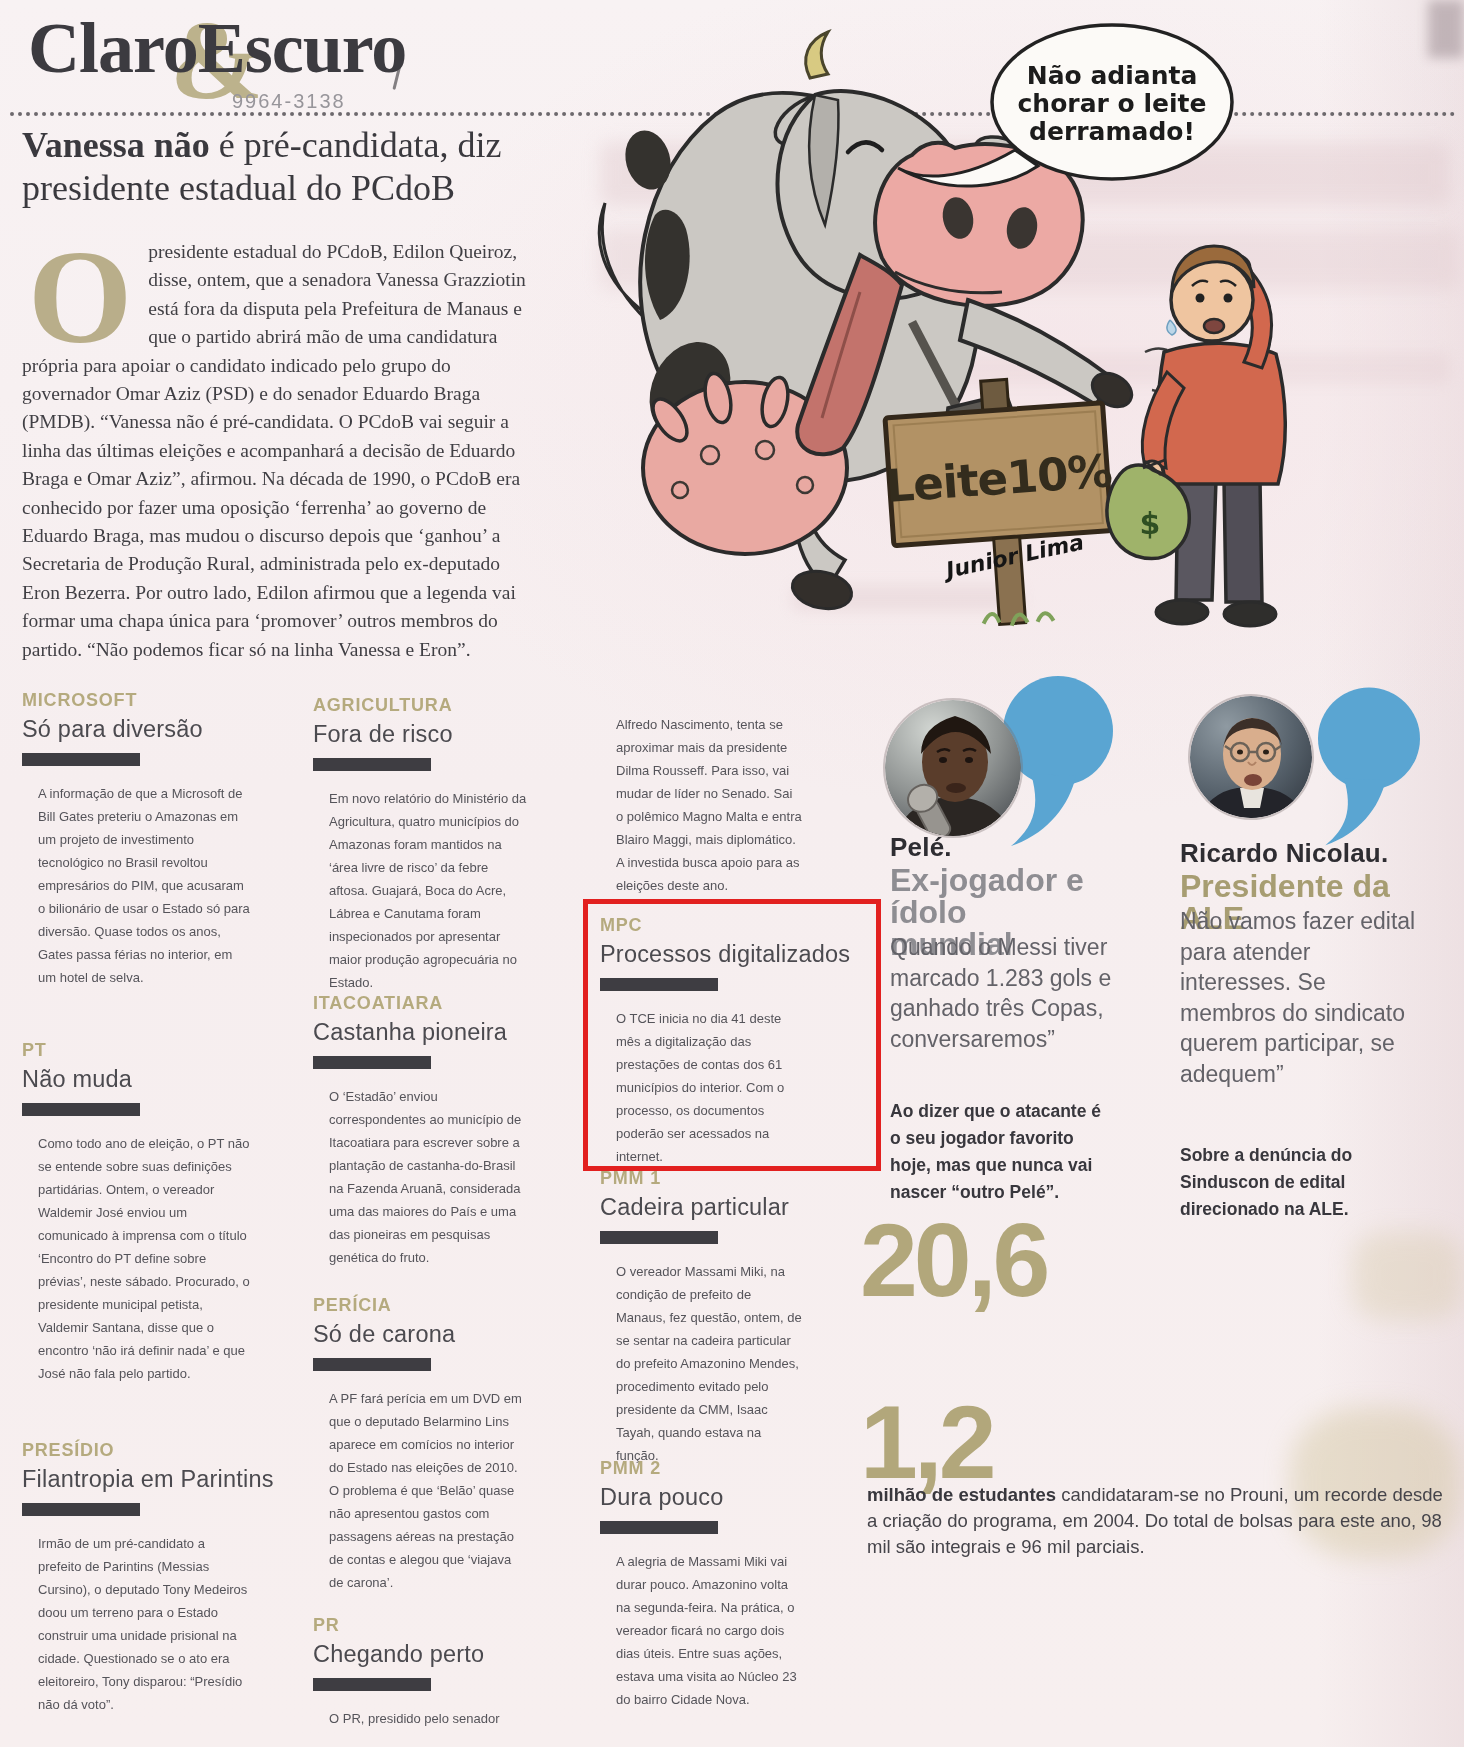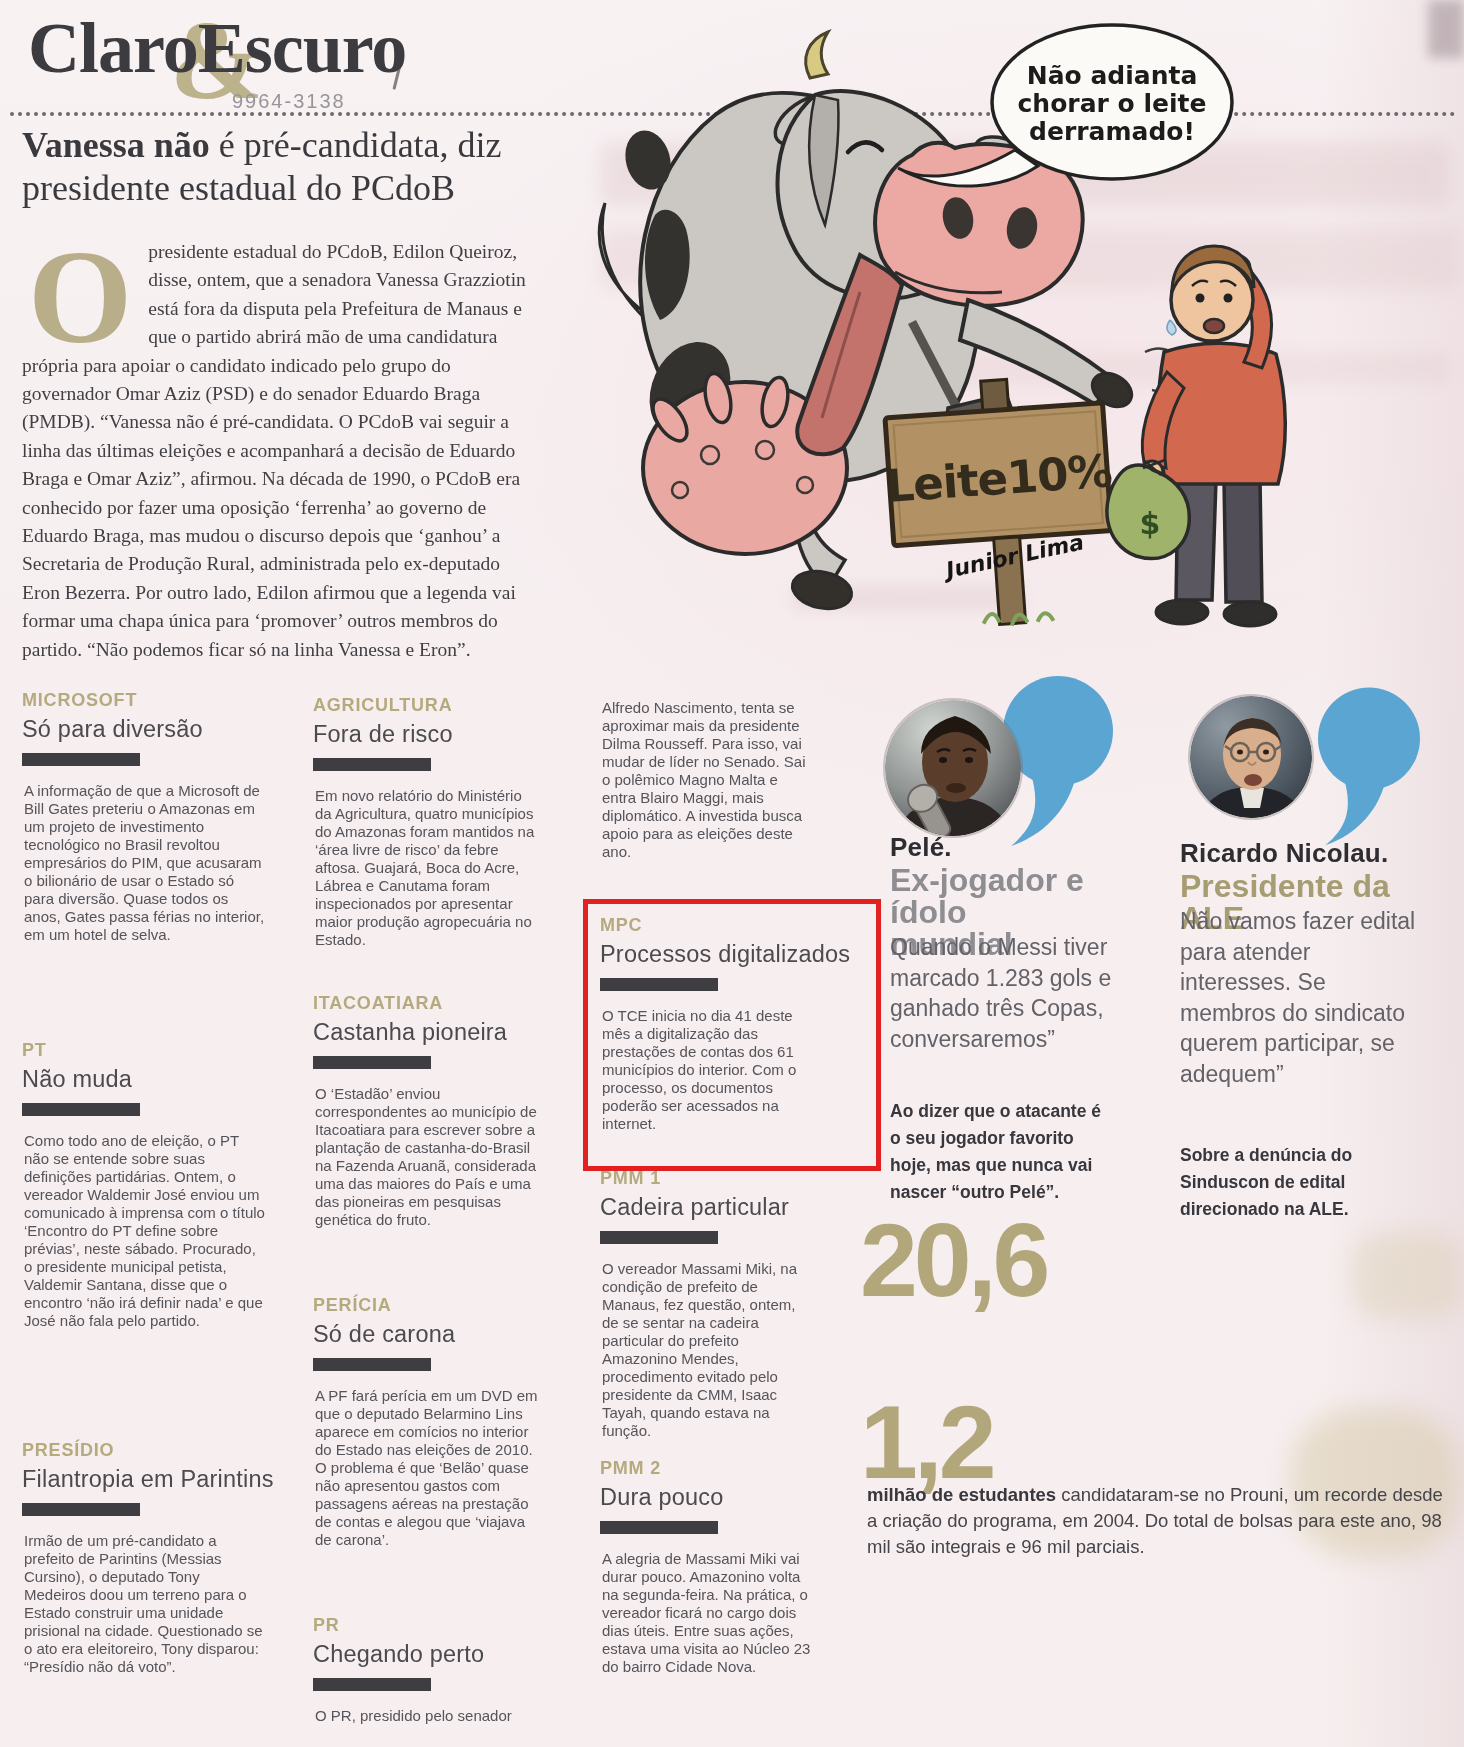--- a/index.html
+++ b/index.html
@@ -25,21 +25,21 @@
   .headline b{font-weight:700;}
   .lead-body{position:absolute;left:22px;top:238px;width:518px;font-family:"Liberation Serif",serif;font-size:19.5px;line-height:28.4px;color:#403f44;z-index:3;}
   .dropcap{float:left;font-family:"Liberation Serif",serif;font-weight:700;font-size:134px;line-height:102px;color:#b9ae8a;margin:8px 16px 0 6px;}
   
   .cartoon{position:absolute;left:560px;top:0;width:730px;height:650px;z-index:2;}
   
   .sec{position:absolute;z-index:3;}
   .kicker{font-size:18px;line-height:20px;font-weight:700;color:#b5aa7e;letter-spacing:.8px;margin:0 0 5px;}
   .sec h3{margin:0 0 9px;font-size:23.5px;line-height:29px;font-weight:400;color:#4b4a4f;white-space:nowrap;letter-spacing:.2px;}
   .bar{width:118px;height:13px;background:#3e3d42;margin:0 0 16px;}
-  .sec p,.intro p{margin:2px;font-size:15px;line-height:18px;color:#55545a;}
+  .sec p,.intro p{margin:16px;font-size:13px;line-height:23px;color:#55545a;}
   .intro{position:absolute;z-index:3;}
   .red-box{position:absolute;left:583px;top:899px;width:288px;height:262px;border:5px solid #e2201f;z-index:5;pointer-events:none;}
   
   .photo{position:absolute;border-radius:50%;overflow:hidden;z-index:3;box-shadow:0 0 0 2px rgba(120,110,110,.35);}
   .qbubble{position:absolute;z-index:2;}
   .p-name{position:absolute;font-size:26px;font-weight:800;color:#2e2d32;z-index:3;letter-spacing:.2px;}
   .p-title{position:absolute;font-size:32px;line-height:32px;font-weight:800;z-index:3;}
   .p-title.gray{color:#8e8d92;}
   .p-title.tan{color:#a79d72;}
   .p-quote{position:absolute;font-size:23px;line-height:30.5px;color:#636268;z-index:3;}

